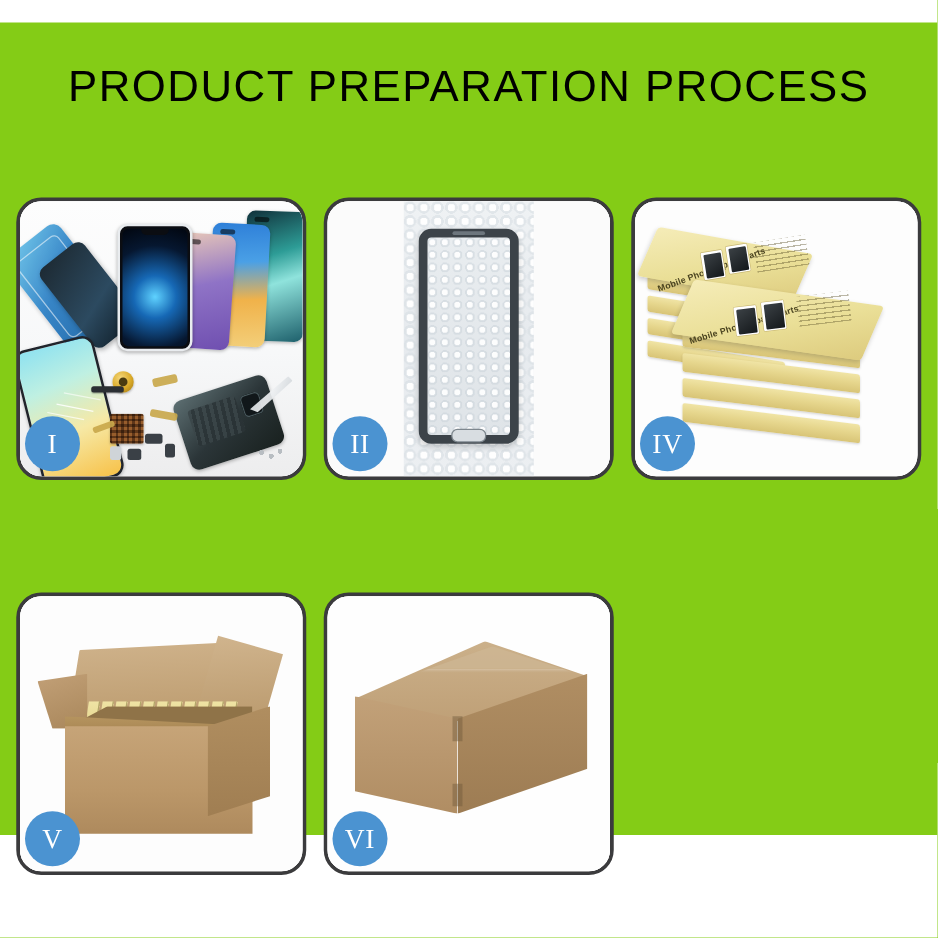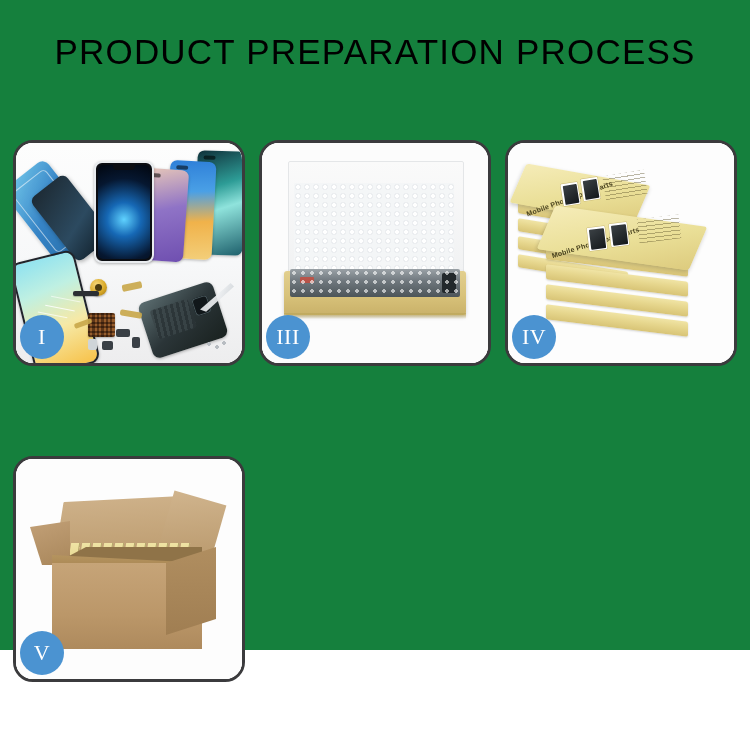--- a/index.html
+++ b/index.html
@@ -9,24 +9,24 @@
   body {
     width: 750px;
     height: 750px;
     background: #ffffff;
     font-family: "Liberation Sans", sans-serif;
     overflow: hidden;
     position: relative;
   }
   .page {
     position: absolute;
-    left: 0; top: 0;
+    left: 0; top: 18px;
     width: 750px;
     height: 650px;
-    background: #15803d;
+    background: #84cc16;
   }
 
   
   .header {
     position: absolute;
     left: 0;
     top: 34px;
     width: 750px;
     text-align: center;
   }
@@ -504,35 +504,32 @@
         <div class="tiny" style="left:100px; top:186px; width:14px; height:8px;"></div>
         <div class="tiny" style="left:72px; top:196px; width:9px; height:11px; border-radius:2px; background:#cfd4d8;"></div>
         <div class="tiny" style="left:86px; top:198px; width:11px; height:9px;"></div>
         <div class="tiny" style="left:116px; top:194px; width:8px; height:11px;"></div>
         <div class="tweezer"></div>
         <div class="screws"></div>
       </div>
       <div class="badge">I</div>
     </div>
 
-
     <div class="panel">
       <div class="panel-clip">
-        <div class="p3-bg"></div>
-        <div class="lid-back"></div>
-        <div class="foam"></div>
-        <div class="box-tray"></div>
-        <div class="box-inner">
-          <div class="tabA"></div>
-          <div class="tabB"></div>
+        <div class="p2-bg"></div>
+        <div class="bw-strip">
+          <div class="glass">
+            <div class="glass-home"></div>
+          </div>
         </div>
-        <div class="box-shadow-line"></div>
       </div>
-      <div class="badge">III</div>
+      <div class="badge">II</div>
     </div>
+
 
     <div class="panel">
       <div class="panel-clip">
         <div class="p4-bg"></div>
         <div class="stack">
 
           <div class="ybox" style="left:10px; top:66px; width:110px; height:13px; transform:skewY(9deg);"></div>
           <div class="ybox" style="left:10px; top:84px; width:110px; height:13px; transform:skewY(9deg);"></div>
           <div class="ybox" style="left:10px; top:102px; width:110px; height:13px; transform:skewY(9deg);"></div>
           <div class="ybox" style="left:10px; top:120px; width:110px; height:13px; transform:skewY(9deg);"></div>
@@ -586,15 +583,27 @@
         </div>
         <div class="flap-left"></div>
         <div class="c-top-open"></div>
         <div class="flap-front"></div>
         <div class="c-body"></div>
         <div class="c-side"></div>
       </div>
       <div class="badge">V</div>
     </div>
 
+    <div class="panel">
+      <div class="panel-clip">
+        <div class="p6-bg"></div>
+        <div class="s-top"></div>
+        <div class="s-tape"></div>
+        <div class="s-front"></div>
+        <div class="s-right"></div>
+        <div class="s-seam" style="left:100px; top:96px; width:8px; height:20px;"></div>
+        <div class="s-seam" style="left:100px; top:150px; width:8px; height:18px;"></div>
+      </div>
+      <div class="badge">VI</div>
+    </div>
 
   </div>
 </div>
 
 </body></html>

